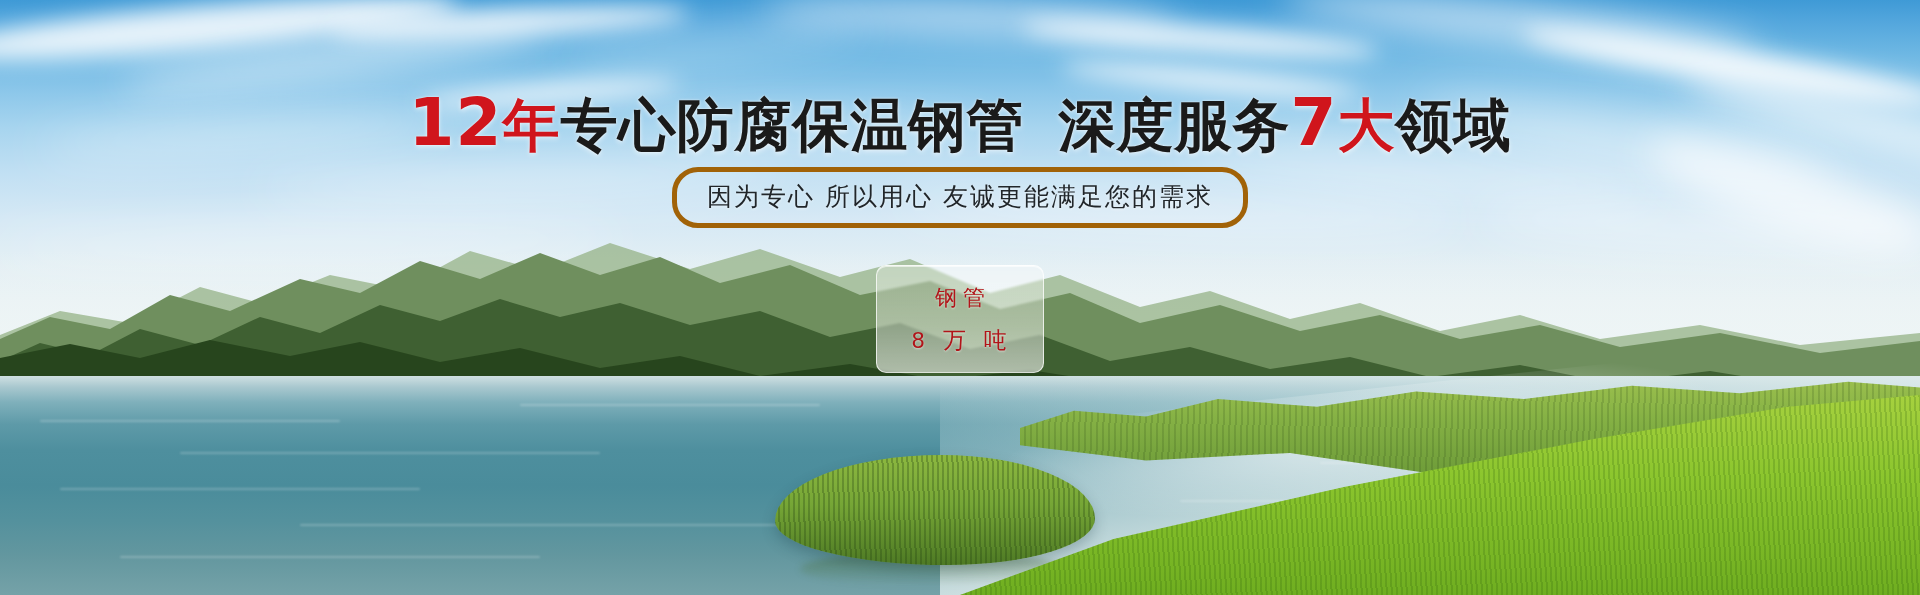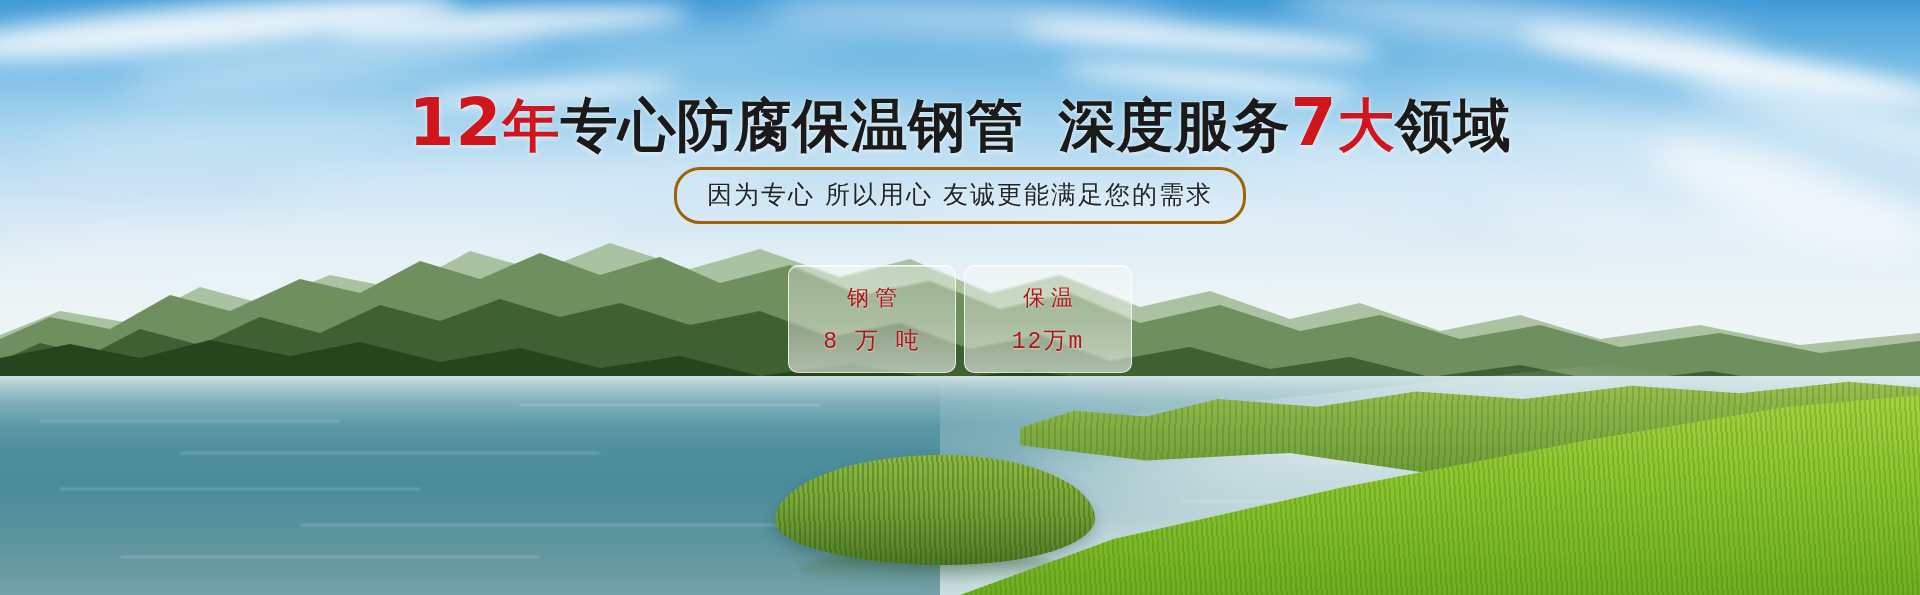--- a/index.html
+++ b/index.html
@@ -153,21 +153,21 @@
   }
   .headline .red { color:#d0151c; }
   .headline .num { font-size:66px; }
   .headline .gap { display:inline-block; width:34px; }
 
   .subtitle-wrap {
     position:absolute; left:0; top:167px; width:1920px; text-align:center;
   }
   .subtitle {
     display:inline-block; padding:8px 30px 10px;
-    border:3px solid #a16207; border-radius:26px;
+    border:5px solid #a16207; border-radius:26px;
     font-size:25px; color:#21262a; letter-spacing:2px;
     background:rgba(255,255,255,0.04);
     text-shadow:0 1px 3px rgba(255,255,255,0.6);
   }
 
   
   .cards {
     position:absolute; left:0; top:265px; width:1920px;
     display:flex; justify-content:center; gap:8px;
   }
@@ -272,19 +272,15 @@
 
   <div class="subtitle-wrap">
     <span class="subtitle">因为专心 所以用心  友诚更能满足您的需求</span>
   </div>
 
   <div class="cards">
     <div class="card">
       <div class="label">钢管</div>
       <div class="value"><span>8 万 吨</span></div>
     </div>
-    <div class="card">
-      <div class="label">保温</div>
-      <div class="value"><span>12万m</span></div>
-    </div>
   </div>
 
 </div>
 
 </body></html>

